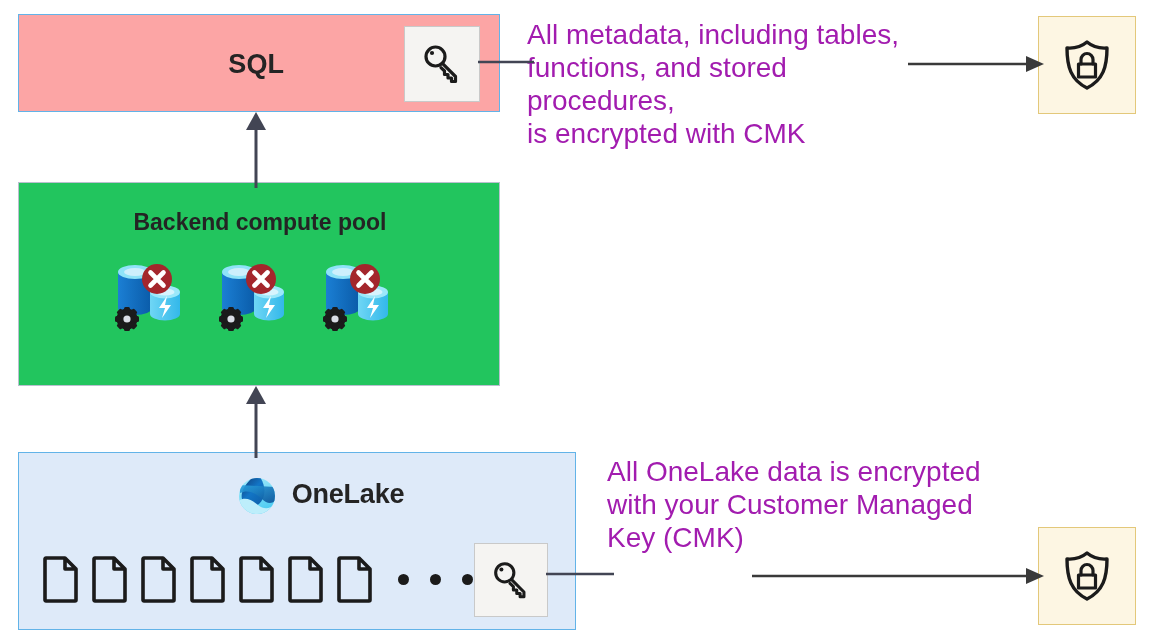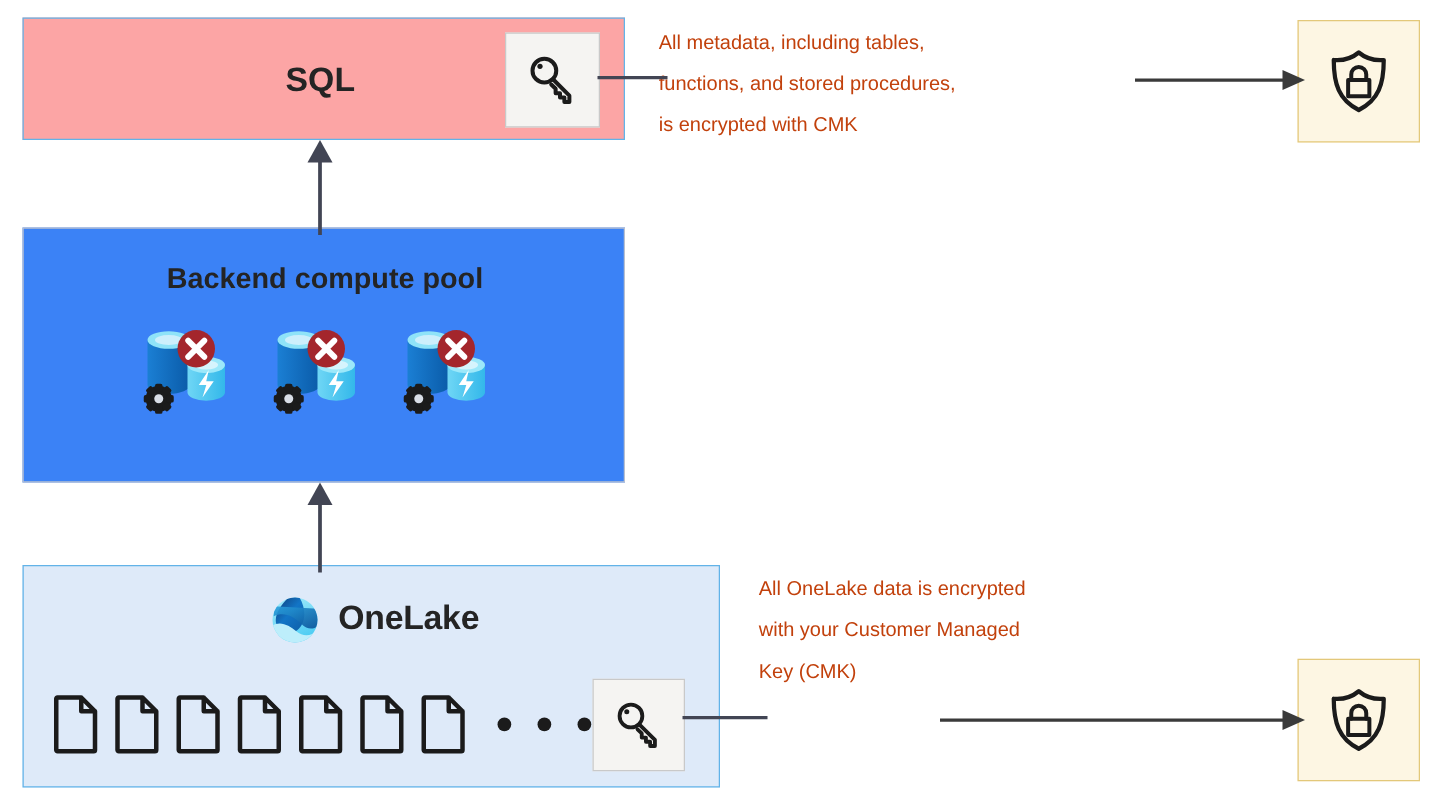--- a/index.html
+++ b/index.html
@@ -25,21 +25,21 @@
     position: absolute;
     box-sizing: border-box;
   }
   .box-sql {
     left: 18px; top: 14px; width: 482px; height: 98px;
     background: #fca5a5;
     border: 1.5px solid #62b3e8;
   }
   .box-backend {
     left: 18px; top: 182px; width: 482px; height: 204px;
-    background: #3b82f6;
+    background: #22c55e;
     border: 1px solid #b9c0cf;
   }
   .box-onelake {
     left: 18px; top: 452px; width: 558px; height: 178px;
     background: #deeaf9;
     border: 1.5px solid #62b3e8;
   }
   .box-vault {
     position: absolute;
     width: 96px; height: 96px;
@@ -71,20 +71,21 @@
     font-size: 23px;
     font-weight: 700;
     color: #242424;
   }
 
   .onelake-brand {
     position: absolute;
     left: 0; top: 18px; width: 558px;
     display: flex; align-items: center; justify-content: center;
     gap: 12px;
+    padding-left: 21px;
   }
   .onelake-word {
     font-size: 27px;
     font-weight: 700;
     color: #242424;
     letter-spacing: -0.2px;
   }
 
   
   .key-badge {
@@ -121,23 +122,23 @@
   }
   .dot {
     width: 11px; height: 11px; border-radius: 50%;
     background: #1b1b1b;
     display: block;
   }
 
   
   .note {
     position: absolute;
-    font-size: 16px;
+    font-size: 28px;
     line-height: 33px;
-    color: #c2410c;
+    color: #a21caf;
     white-space: pre-line;
   }
   .note-top    { left: 527px; top: 18px;  width: 400px; }
   .note-mid    { left: 512px; top: 209px; width: 340px; }
   .note-bottom { left: 607px; top: 455px; width: 400px; }
 
   
   .conn { position: absolute; overflow: visible; }
   .arrow-up-1 { left: 236px; top: 110px;  width: 40px; height: 78px; }
   .arrow-up-2 { left: 236px; top: 384px;  width: 40px; height: 74px; }

